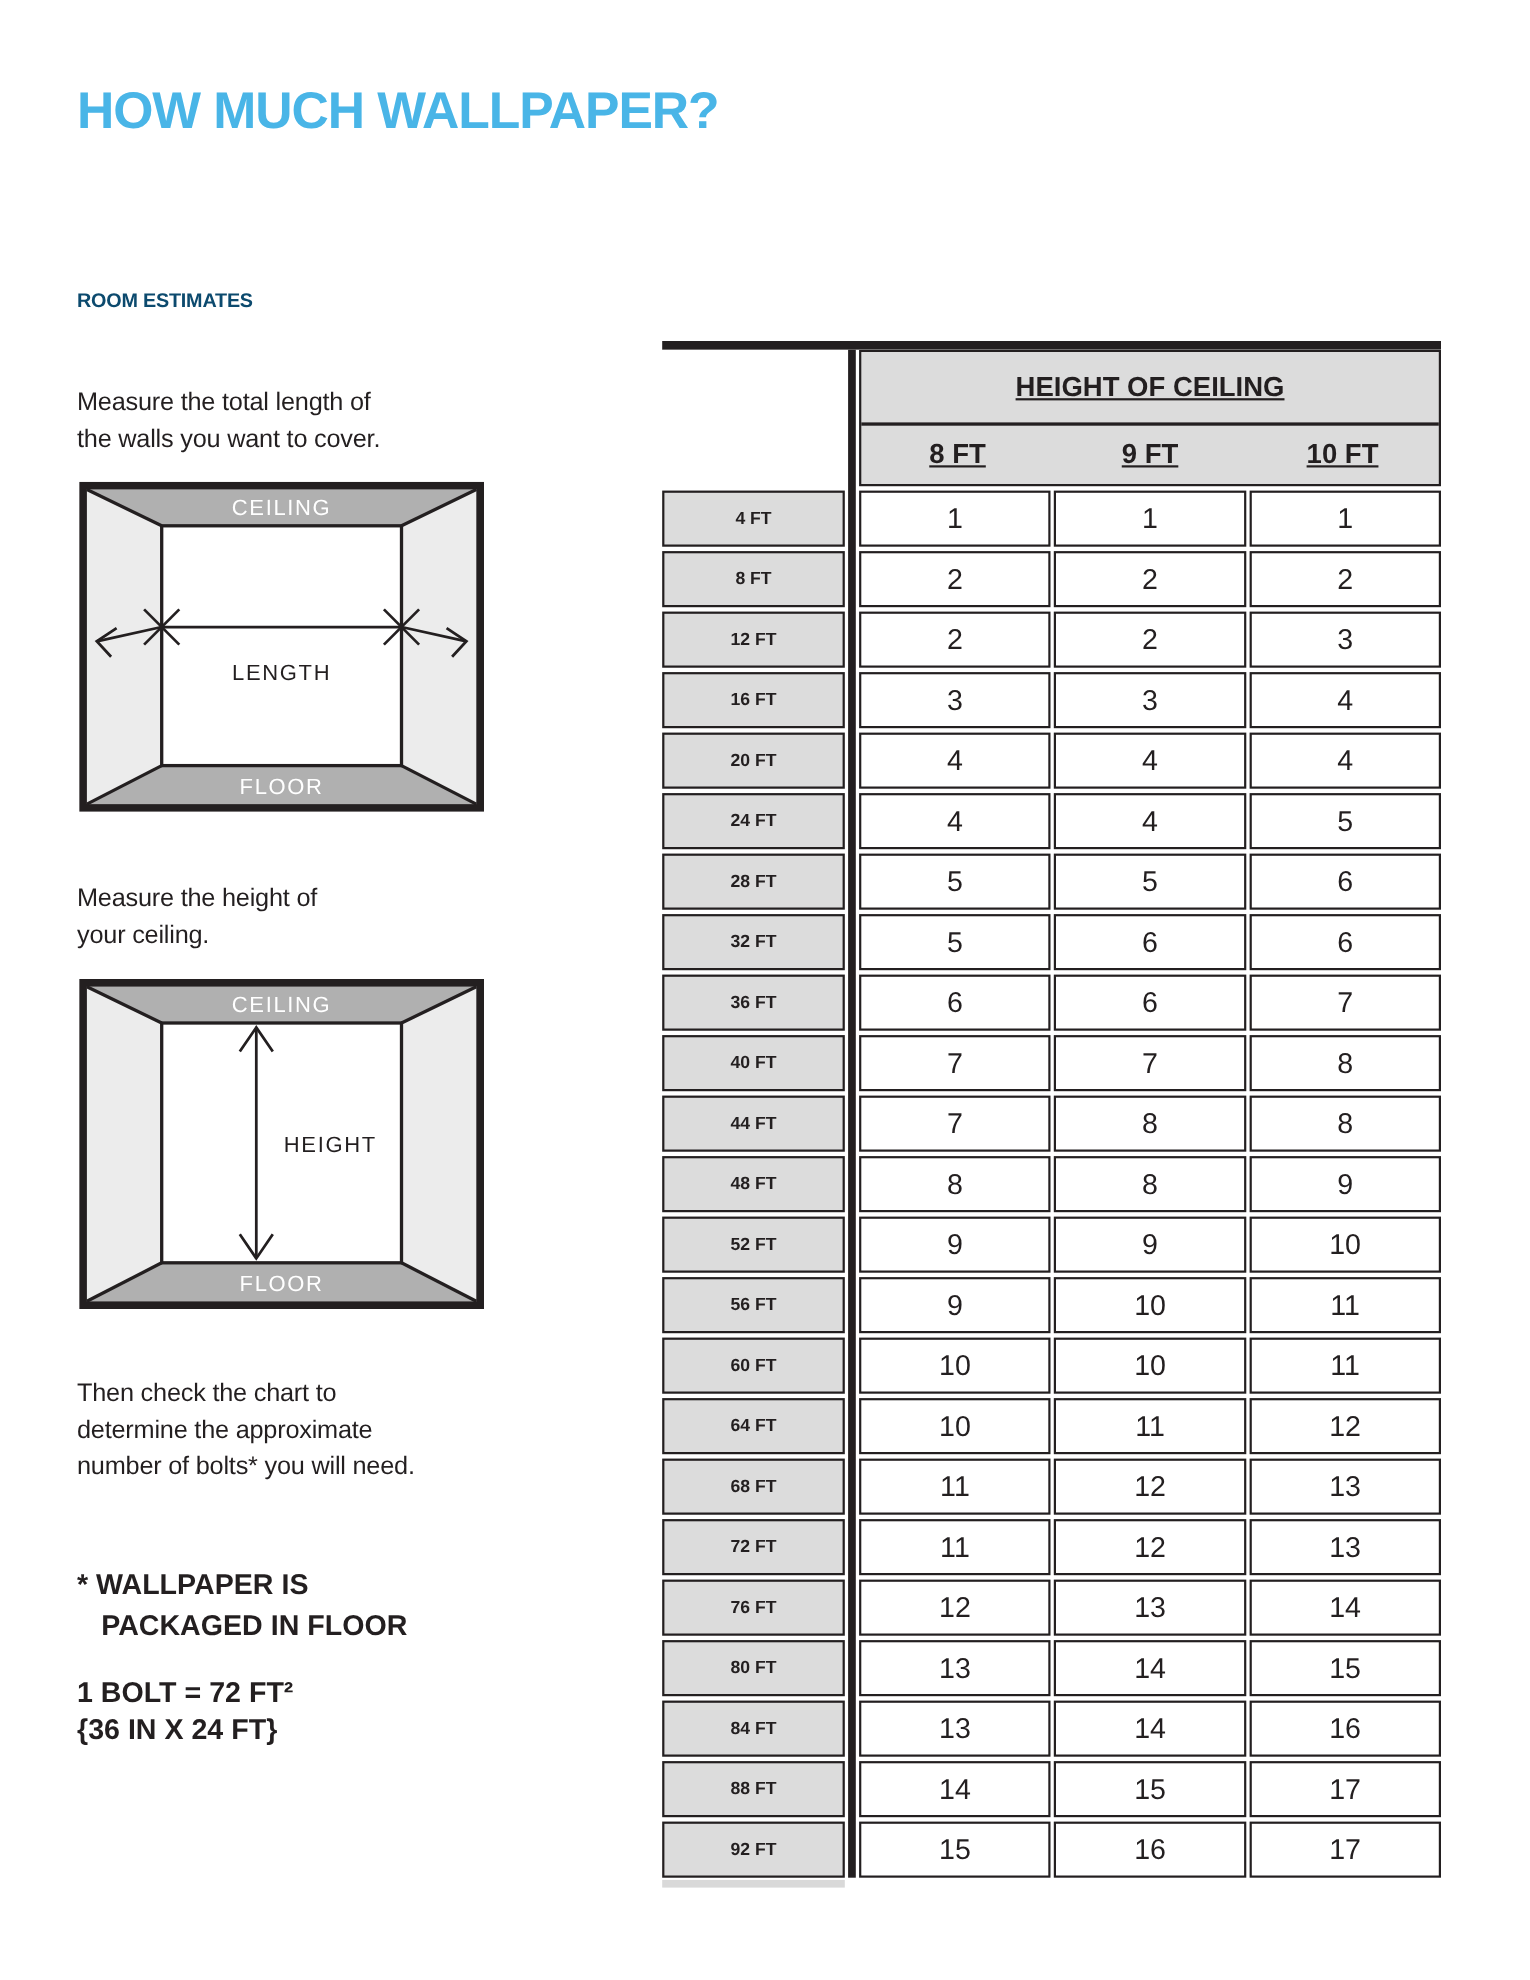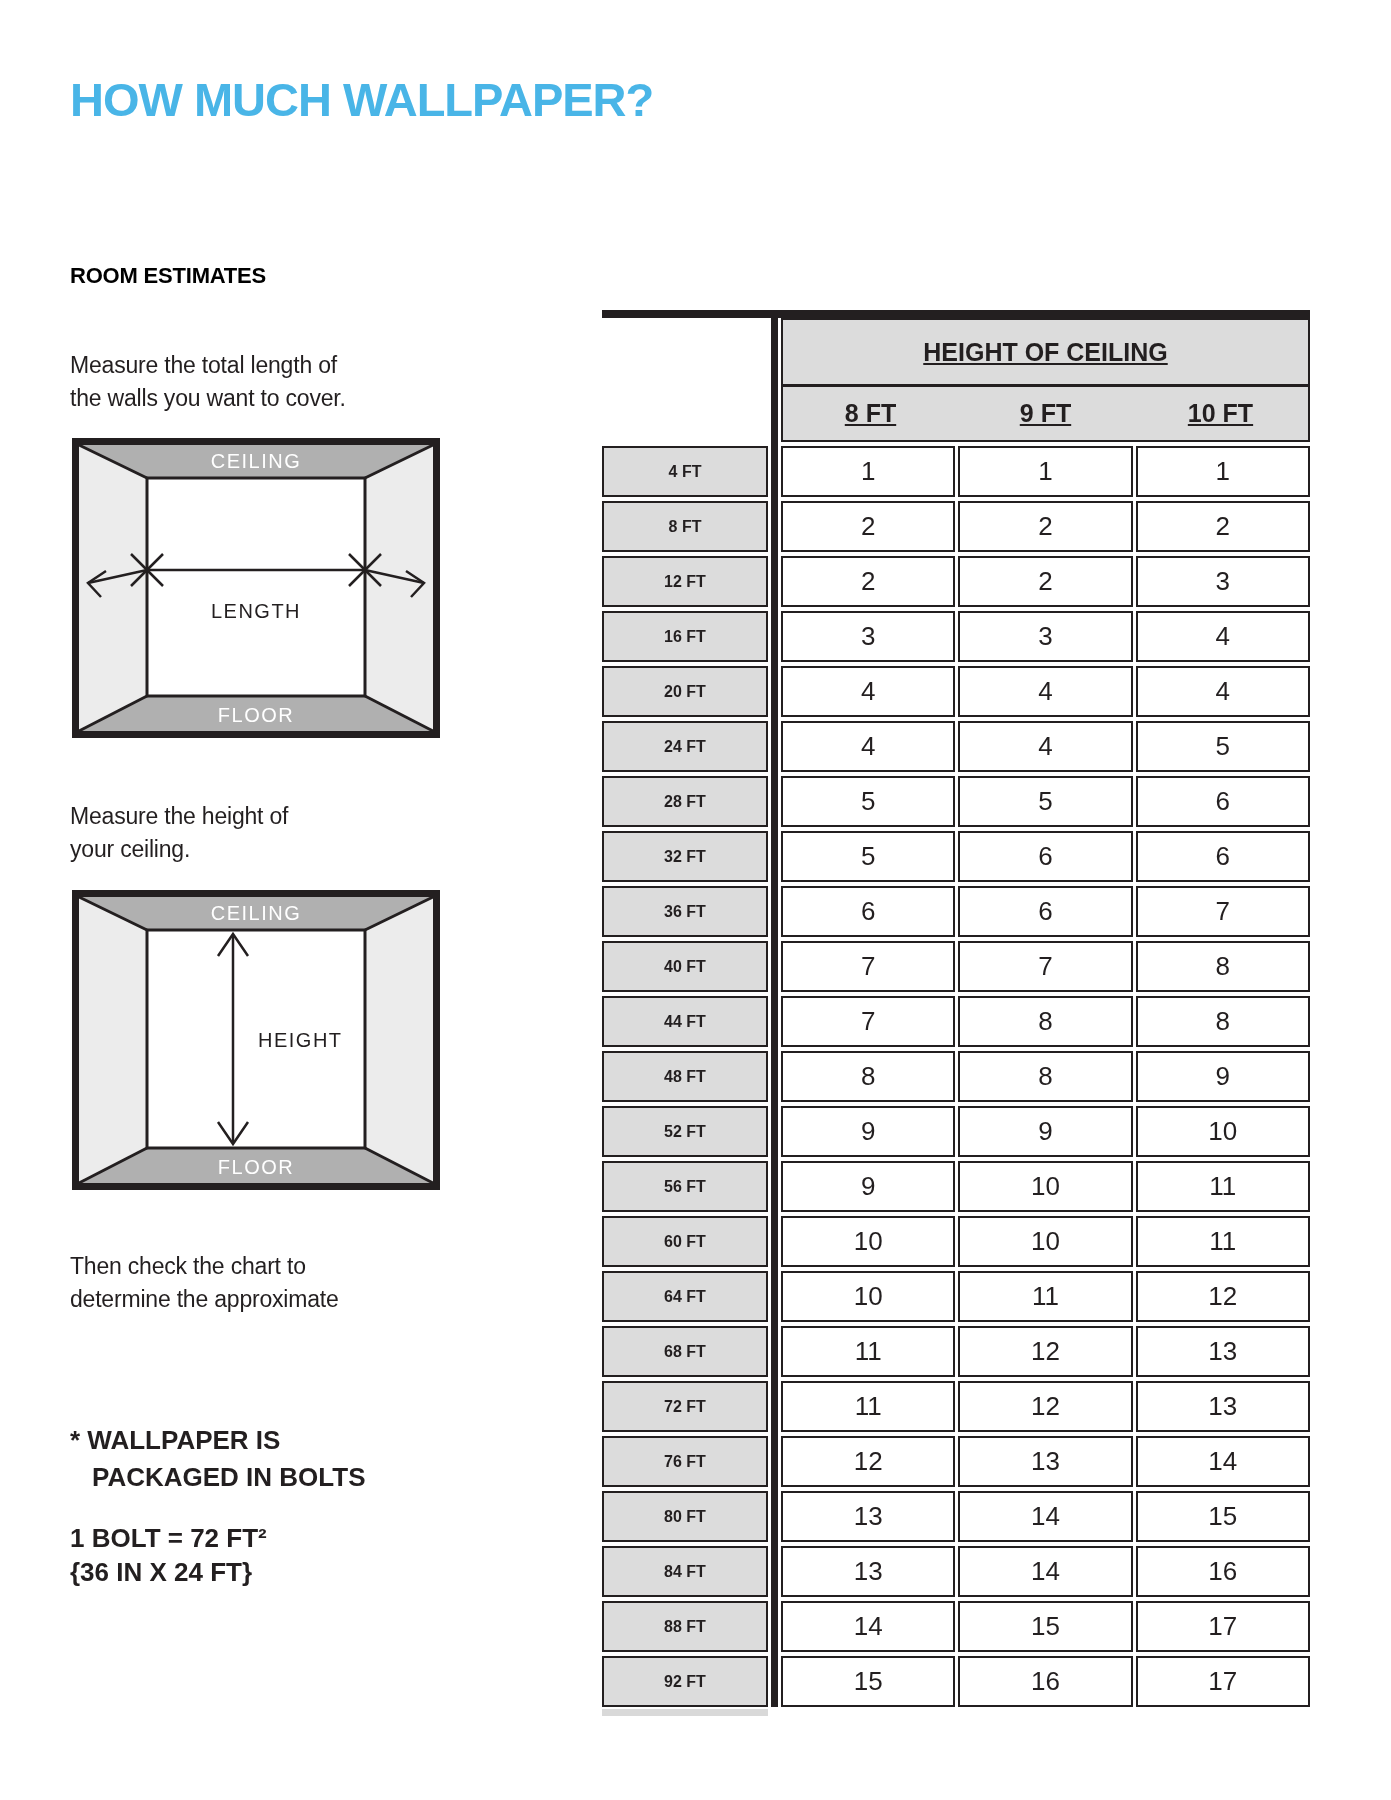--- a/index.html
+++ b/index.html
@@ -3,21 +3,21 @@
 <meta charset="utf-8">
 <style>
   html,body { margin:0; padding:0; background:#fff; }
   .page {
     position:relative; width:1391px; height:1800px; background:#ffffff;
     font-family:"Liberation Sans", sans-serif; color:#231f20; overflow:hidden;
   }
   .abs { position:absolute; }
 
   #title { left:70px; top:72px; font-size:47px; font-weight:bold; color:#49b5e7; letter-spacing:-1px; white-space:nowrap; }
-  .subhead { font-size:22px; font-weight:bold; color:#000000; letter-spacing:-0.2px; white-space:nowrap; }
+  .subhead { font-size:18px; font-weight:bold; color:#0c4a6e; letter-spacing:-0.2px; white-space:nowrap; }
   #room-estimates { left:70px; top:263px; }
   #bolts-heading { left:703px; top:263px; }
 
   .para { font-size:23px; line-height:33px; letter-spacing:-0.2px;margin-top:20px; }
   #para-length { left:70px; top:329px; }
   #para-height { left:70px; top:780px; }
   #para-chart  { left:70px; top:1230px; }
 
   #footnote { left:70px; top:1422px; font-size:26px; font-weight:bold; line-height:37px; }
   #footnote .l2 { padding-left:22px; }
@@ -127,25 +127,26 @@
       <line x1="161" y1="45" x2="161" y2="253"></line>
       <polyline points="146,66 161,44 176,66"></polyline>
       <polyline points="146,232 161,254 176,232"></polyline>
     </g>
     <text x="186" y="157" text-anchor="start" fill="#231f20" class="dgtext">HEIGHT</text>
   </svg>
 
   <div class="abs para" id="para-chart">
     <div>Then check the chart to</div>
     <div>determine the approximate</div>
+    <div>number of bolts* you will need.</div>
   </div>
 
   <div class="abs" id="footnote">
     <div class="l1">* WALLPAPER IS</div>
-    <div class="l2">PACKAGED IN BOLTS</div>
+    <div class="l2">PACKAGED IN FLOOR</div>
   </div>
 
   <div class="abs" id="bolt-eq">1 BOLT = 72 FT²</div>
   <div class="abs" id="bolt-dim">{36 IN X 24 FT}</div>
 
   <div class="abs tableblock">
     <div class="topbar"></div>
     <div class="grid">
       <div class="vdivider"></div>
       <div class="ceilhead">

